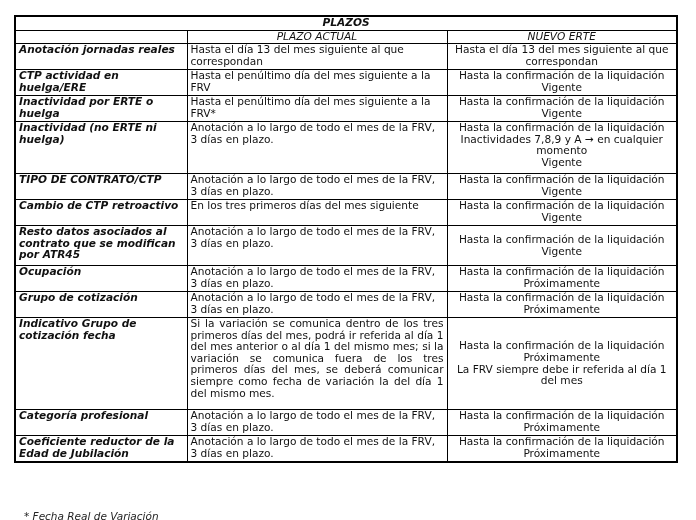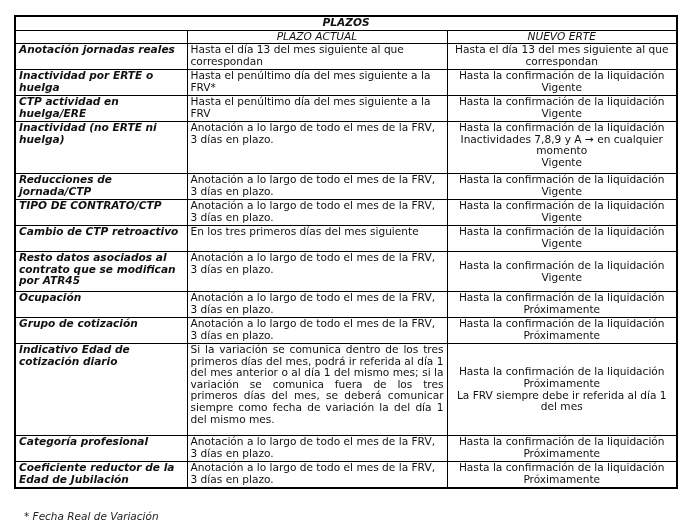--- a/index.html
+++ b/index.html
@@ -100,61 +100,51 @@
       <tr style="height: 26px;">
         <td class="label">Anotación jornadas reales</td>
         <td class="actual">
           <span>Hasta el día 13 del mes siguiente al que correspondan</span>
         </td>
         <td class="nuevo">
           <span>Hasta el día 13 del mes siguiente al que correspondan</span>
         </td>
       </tr>
       <tr style="height: 26px;">
+        <td class="label">CTP actividad en huelga/ERE</td>
+        <td class="actual">
+          <span>Hasta el penúltimo día del mes siguiente a la FRV</span>
+        </td>
+        <td class="nuevo">
+          <span>Hasta la confirmación de la liquidación</span>
+          <span>Vigente</span>
+        </td>
+      </tr>
+      <tr style="height: 26px;">
         <td class="label">Inactividad por ERTE o huelga</td>
         <td class="actual">
           <span>Hasta el penúltimo día del mes siguiente a la FRV*</span>
-        </td>
-        <td class="nuevo">
-          <span>Hasta la confirmación de la liquidación</span>
-          <span>Vigente</span>
-        </td>
-      </tr>
-      <tr style="height: 26px;">
-        <td class="label">CTP actividad en huelga/ERE</td>
-        <td class="actual">
-          <span>Hasta el penúltimo día del mes siguiente a la FRV</span>
         </td>
         <td class="nuevo">
           <span>Hasta la confirmación de la liquidación</span>
           <span>Vigente</span>
         </td>
       </tr>
       <tr style="height: 52px;">
         <td class="label">Inactividad (no  ERTE ni huelga)</td>
         <td class="actual">
           <span>Anotación a lo largo de todo el mes de la FRV, 3 días en plazo.</span>
         </td>
         <td class="nuevo">
           <span>Hasta la confirmación de la liquidación</span>
           <span>Inactividades 7,8,9 y A → en cualquier momento</span>
           <span>Vigente</span>
         </td>
       </tr>
       <tr style="height: 26px;">
-        <td class="label">Reducciones de jornada/CTP</td>
-        <td class="actual">
-          <span>Anotación a lo largo de todo el mes de la FRV, 3 días en plazo.</span>
-        </td>
-        <td class="nuevo">
-          <span>Hasta la confirmación de la liquidación</span>
-          <span>Vigente</span>
-        </td>
-      </tr>
-      <tr style="height: 26px;">
         <td class="label">TIPO DE CONTRATO/CTP</td>
         <td class="actual">
           <span>Anotación a lo largo de todo el mes de la FRV, 3 días en plazo.</span>
         </td>
         <td class="nuevo">
           <span>Hasta la confirmación de la liquidación</span>
           <span>Vigente</span>
         </td>
       </tr>
       <tr style="height: 26px;">
@@ -191,21 +181,21 @@
         <td class="label">Grupo de cotización</td>
         <td class="actual">
           <span>Anotación a lo largo de todo el mes de la FRV, 3 días en plazo.</span>
         </td>
         <td class="nuevo">
           <span>Hasta la confirmación de la liquidación</span>
           <span>Próximamente</span>
         </td>
       </tr>
       <tr style="height: 92px;">
-        <td class="label">Indicativo Edad de cotización diario</td>
+        <td class="label">Indicativo Grupo de cotización fecha</td>
         <td class="actual justify">
           <span>Si la variación se comunica dentro de los tres primeros días del mes, podrá ir referida al día 1 del mes anterior o al día 1 del mismo mes; si la variación se comunica fuera de los tres primeros días del mes, se deberá comunicar siempre como fecha de variación la del día 1 del mismo mes.</span>
         </td>
         <td class="nuevo middle">
           <span>Hasta la confirmación de la liquidación</span>
           <span>Próximamente</span>
           <span>La FRV siempre debe ir referida al día 1 del mes</span>
         </td>
       </tr>
       <tr style="height: 26px;">

